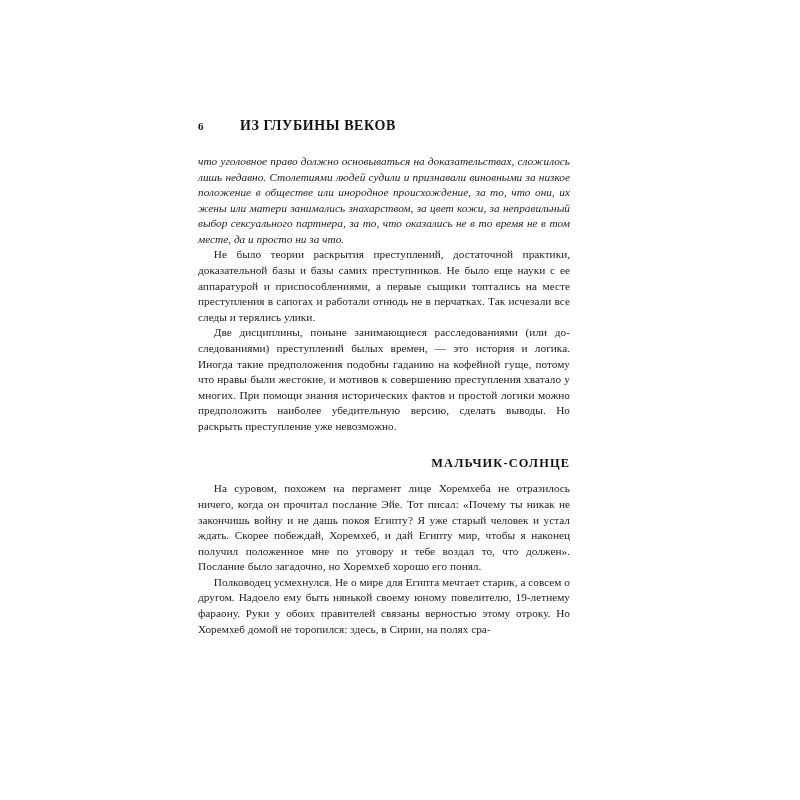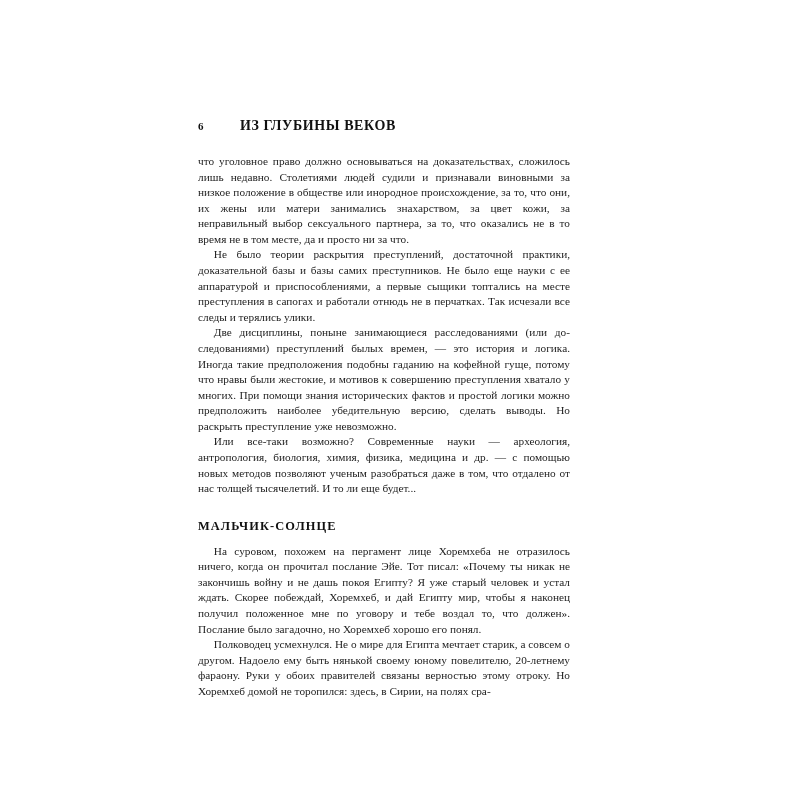--- a/index.html
+++ b/index.html
@@ -49,49 +49,49 @@
   p {
     margin: 0;
     font-size: 11.3px;
     line-height: 1.38;
     text-align: justify;
     text-indent: 1.4em;
     color: #1d1d1d;
     hyphens: manual;
   }
   p.italic {
+    font-style: italic;
     margin-top: 12px;
   }
   p.noindent {
     text-indent: 0;
   }
   .section-title {
     margin: 22px 0 10px 0;
-    text-align: left;
+    text-align: right;
     font-size: 12.4px;
     font-weight: bold;
     letter-spacing: 1.1px;
     color: #111;
   }
 </style>
 </head>
 <body>
 
 <div class="page">
   <div class="page-inner">
 
     <div class="running-head">
       <span class="folio">6</span>
       <span class="head-title">ИЗ ГЛУБИНЫ ВЕКОВ</span>
     </div>
 
     <p class="italic noindent">что уголовное право должно основываться на доказательствах, сложилось лишь недавно. Столетиями людей судили и признавали виновными за низкое положение в обществе или инородное происхождение, за то, что они, их жены или матери занимались знахарством, за цвет кожи, за неправильный выбор сексуального партнера, за то, что оказались не в то время не в том месте, да и просто ни за что.</p>
     <p>Не было теории раскрытия преступлений, достаточной практики, доказательной базы и базы самих преступников. Не было еще науки с ее аппаратурой и приспособлениями, а первые сыщики топтались на месте преступления в сапогах и работали отнюдь не в перчатках. Так исчезали все следы и терялись улики.</p>
     <p>Две дисциплины, поныне занимающиеся расследованиями (или до-следованиями) преступлений былых времен, — это история и логика. Иногда такие предположения подобны гаданию на кофейной гуще, потому что нравы были жестокие, и мотивов к совершению преступления хватало у многих. При помощи знания исторических фактов и простой логики можно предположить наиболее убедительную версию, сделать выводы. Но раскрыть преступление уже невозможно.</p>
-    <p>Или все-таки возможно? Современные науки — археология, антропология, биология, химия, физика, медицина и др. — с помощью новых методов позволяют ученым разобраться даже в том, что отдалено от нас толщей тысячелетий. И то ли еще будет...</p>
 
     <h2 class="section-title">МАЛЬЧИК-СОЛНЦЕ</h2>
 
     <p>На суровом, похожем на пергамент лице Хоремхеба не отразилось ничего, когда он прочитал послание Эйе. Тот писал: «Почему ты никак не закончишь войну и не дашь покоя Египту? Я уже старый человек и устал ждать. Скорее побеждай, Хоремхеб, и дай Египту мир, чтобы я наконец получил положенное мне по уговору и тебе воздал то, что должен». Послание было загадочно, но Хоремхеб хорошо его понял.</p>
-    <p>Полководец усмехнулся. Не о мире для Египта мечтает старик, а совсем о другом. Надоело ему быть нянькой своему юному повелителю, 20-летнему фараону. Руки у обоих правителей связаны верностью этому отроку. Но Хоремхеб домой не торопился: здесь, в Сирии, на полях сра-</p>
+    <p>Полководец усмехнулся. Не о мире для Египта мечтает старик, а совсем о другом. Надоело ему быть нянькой своему юному повелителю, 19-летнему фараону. Руки у обоих правителей связаны верностью этому отроку. Но Хоремхеб домой не торопился: здесь, в Сирии, на полях сра-</p>
 
   </div>
 </div>
 
 </body></html>

